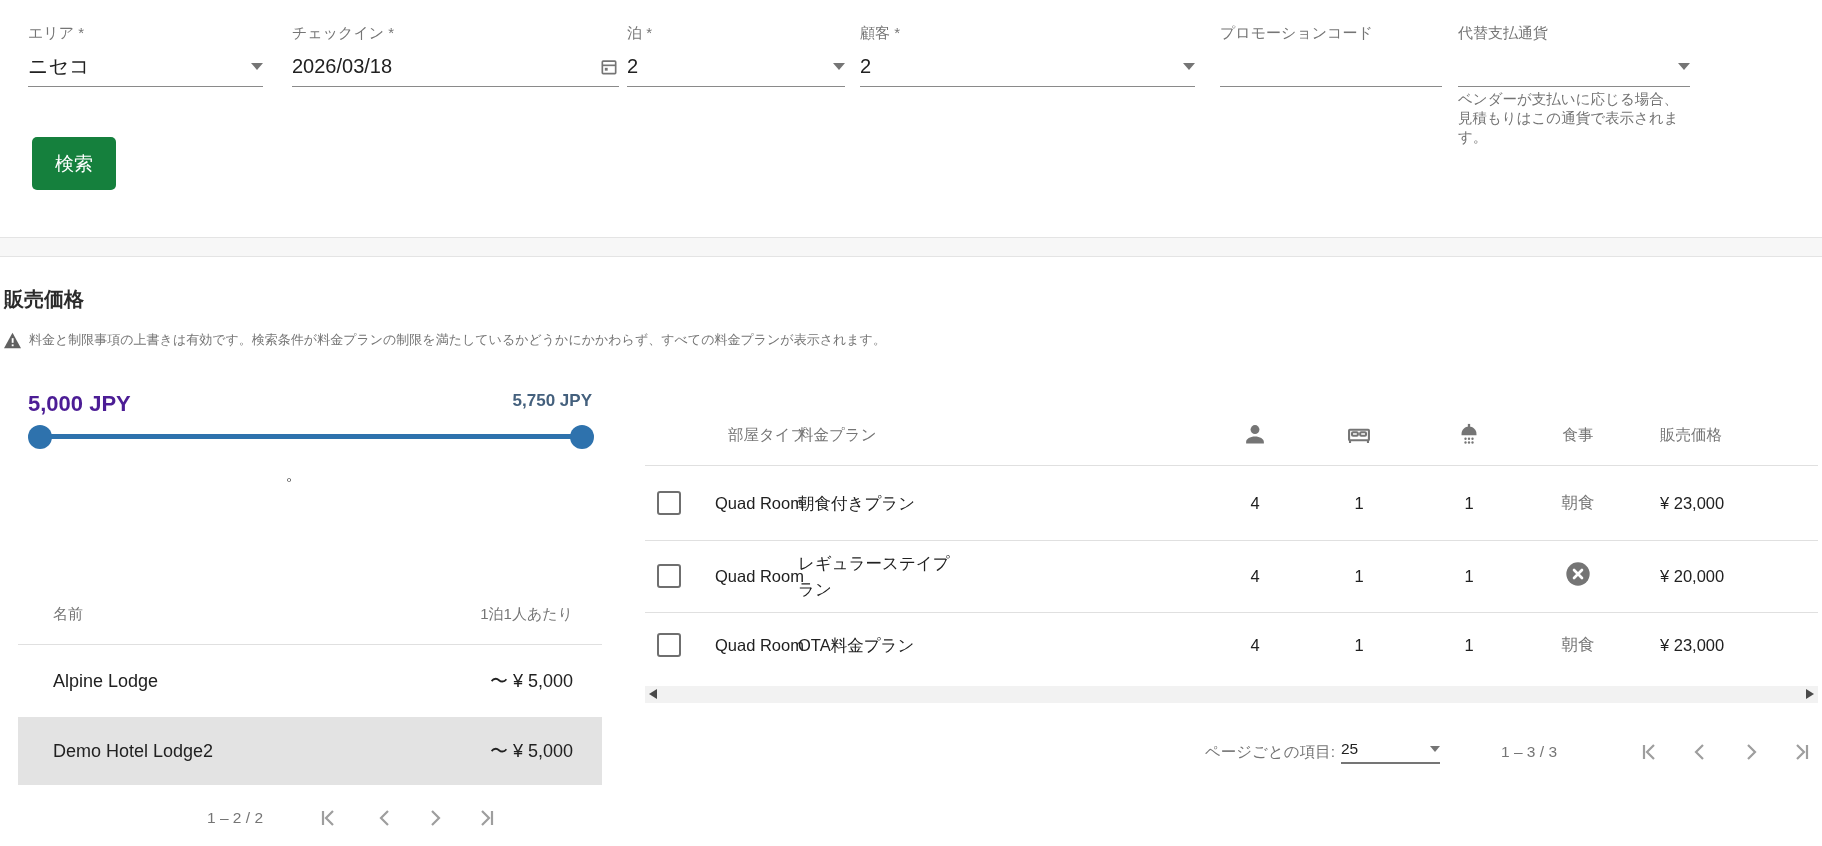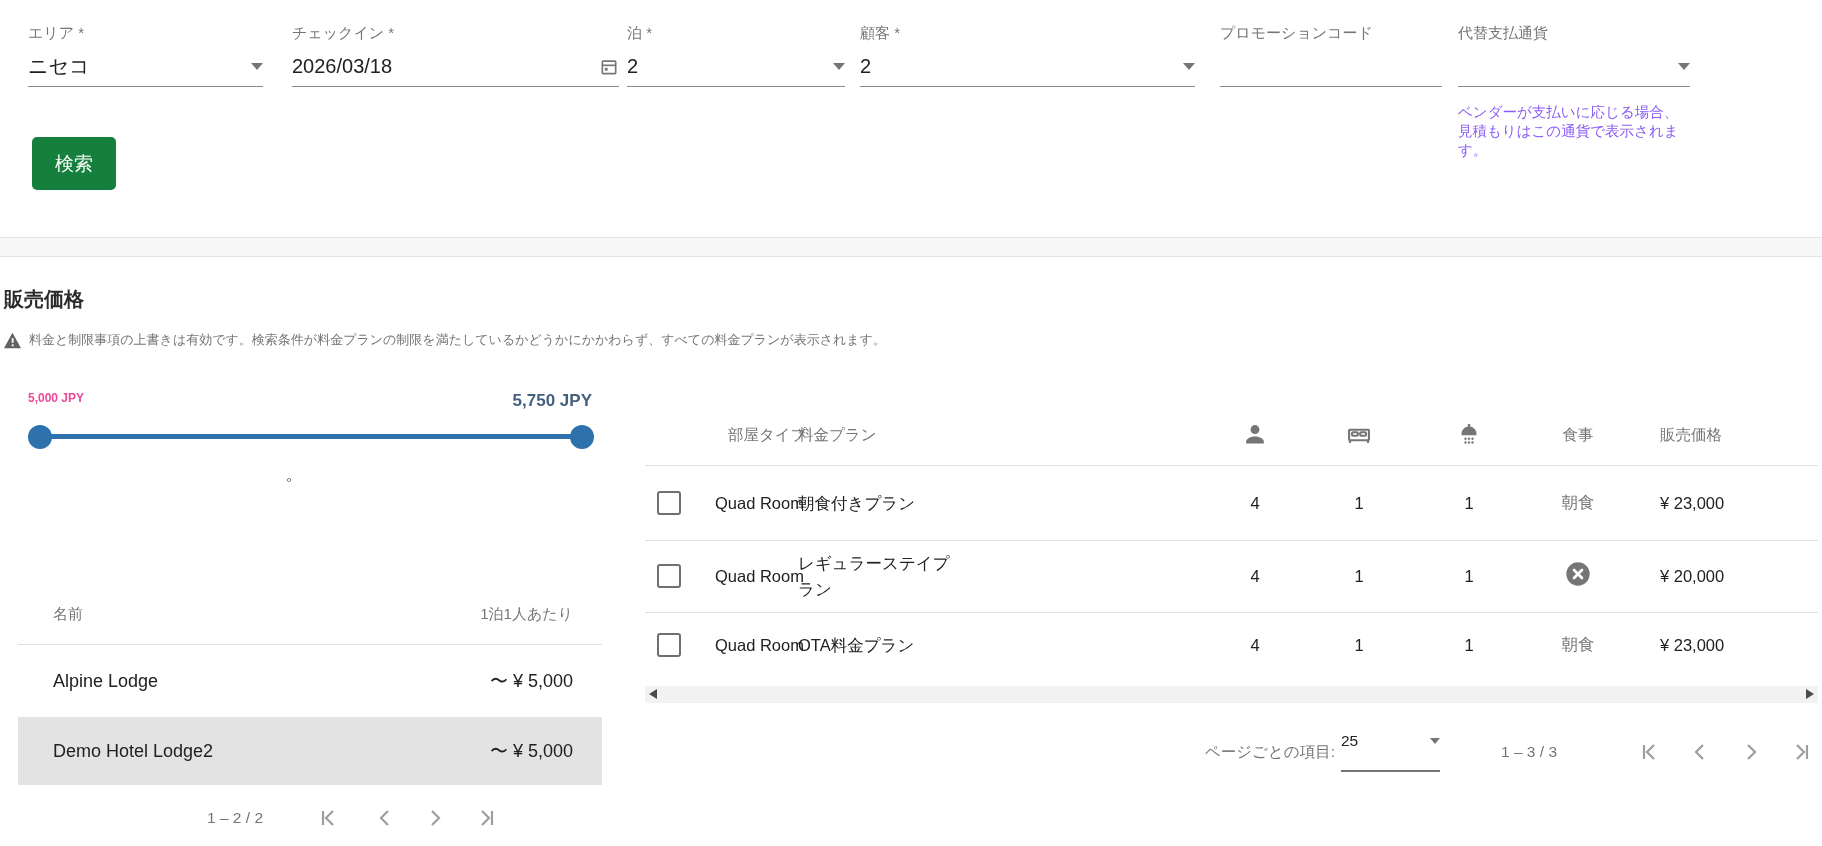--- a/index.html
+++ b/index.html
@@ -7,33 +7,33 @@
   .app{position:relative;width:1822px;height:846px;background:#fff;overflow:hidden;}
 
   
   .field{position:absolute;top:24px;}
   .field .lbl{font-size:15px;color:#757575;height:19px;white-space:nowrap;}
   .field .valrow{margin-top:9px;height:29px;display:flex;align-items:center;justify-content:space-between;
                  border-bottom:1px solid #8a8a8a;padding-bottom:5px;}
   .field .val{font-size:20px;color:#212121;white-space:nowrap;}
   .caret{width:0;height:0;border-left:6px solid transparent;border-right:6px solid transparent;
          border-top:7px solid #757575;flex:0 0 auto;}
-  .helper{margin-top:16px;font-size:14.5px;line-height:19px;color:#8b5cf6;}
+  .helper{margin-top:3px;font-size:14.5px;line-height:19px;color:#737373;}
   .search-btn{position:absolute;left:32px;top:137px;width:84px;height:53px;background:#15803d;color:#fff;
               font-size:19px;border:none;border-radius:5px;font-family:inherit;cursor:pointer;}
   .band{position:absolute;left:0;top:237px;width:1822px;height:20px;background:#f7f7f7;
         border-top:1px solid #e4e4e4;border-bottom:1px solid #e4e4e4;box-sizing:border-box;}
 
   
   .title{position:absolute;left:4px;top:286px;font-size:20px;font-weight:600;color:#2b2b2b;}
   .warning{position:absolute;left:3px;top:331px;display:flex;align-items:center;gap:7px;
            font-size:13px;color:#757575;white-space:nowrap;}
 
   
-  .pl-min{position:absolute;left:28px;top:391px;font-size:12px;font-weight:700;color:#ec4899;}
+  .pl-min{position:absolute;left:28px;top:391px;font-size:22px;font-weight:700;color:#4c1d95;}
   .pl-max{position:absolute;left:420px;top:391px;width:172px;text-align:right;font-size:17px;font-weight:700;color:#44607d;}
   .slider-track{position:absolute;left:40px;top:434px;width:542px;height:5px;background:#2e72ad;border-radius:3px;}
   .slider-handle{position:absolute;top:425px;width:24px;height:24px;border-radius:50%;background:#2e72ad;}
   .desc{position:absolute;left:14px;top:462px;width:560px;text-align:center;font-size:17px;line-height:25px;color:#212121;}
 
   
   .v-header{position:absolute;left:18px;top:585px;width:584px;height:60px;box-sizing:border-box;
             padding:0 29px 0 35px;display:flex;align-items:center;justify-content:space-between;
             font-size:15px;color:#757575;border-bottom:1px solid #e0e0e0;}
   .v-row{position:absolute;left:18px;width:584px;box-sizing:border-box;padding:0 29px 0 35px;
@@ -59,21 +59,21 @@
   .tri-l{position:absolute;left:4px;top:3px;width:0;height:0;border-top:5.5px solid transparent;
          border-bottom:5.5px solid transparent;border-right:8px solid #4a4a4a;}
   .tri-r{position:absolute;right:4px;top:3px;width:0;height:0;border-top:5.5px solid transparent;
          border-bottom:5.5px solid transparent;border-left:8px solid #4a4a4a;}
 
   
   .p-pag{position:absolute;left:1130px;top:728px;width:692px;height:48px;box-sizing:border-box;
          display:flex;align-items:center;justify-content:flex-end;padding-right:8px;
          font-size:15.5px;color:#757575;}
   .ipp{display:flex;align-items:center;justify-content:space-between;width:99px;margin-left:6px;
-       border-bottom:2px solid #757575;padding-bottom:20px;cursor:pointer;}
+       border-bottom:2px solid #757575;padding-bottom:4px;cursor:pointer;}
   .ipp .v{font-size:15.5px;color:#212121;}
   .v-pag{position:absolute;left:18px;top:797px;width:584px;height:46px;font-size:15.5px;color:#757575;}
   .v-pag .range{position:absolute;left:189px;top:12px;}
   .p-pag .range{margin-left:61px;margin-right:80px;}
   .icons{display:flex;align-items:center;gap:27px;}
   .xcircle{display:inline-block;width:28px;height:28px;}
 </style>
 </head>
 <body>
 

